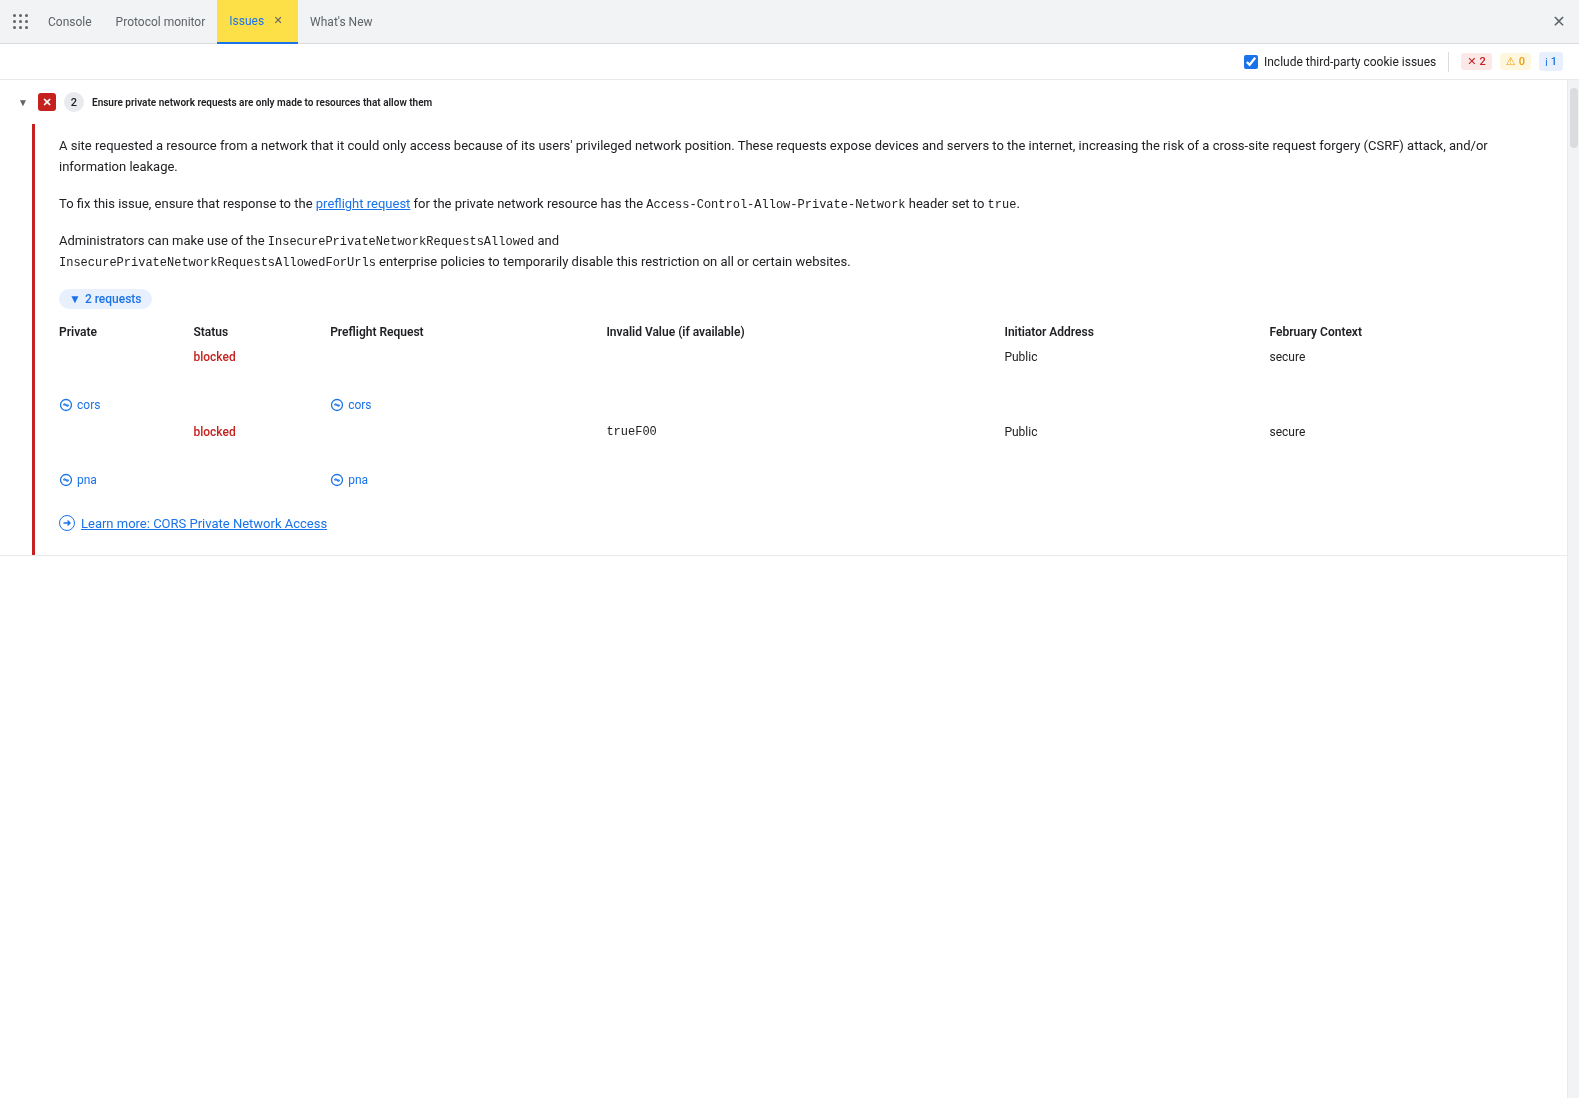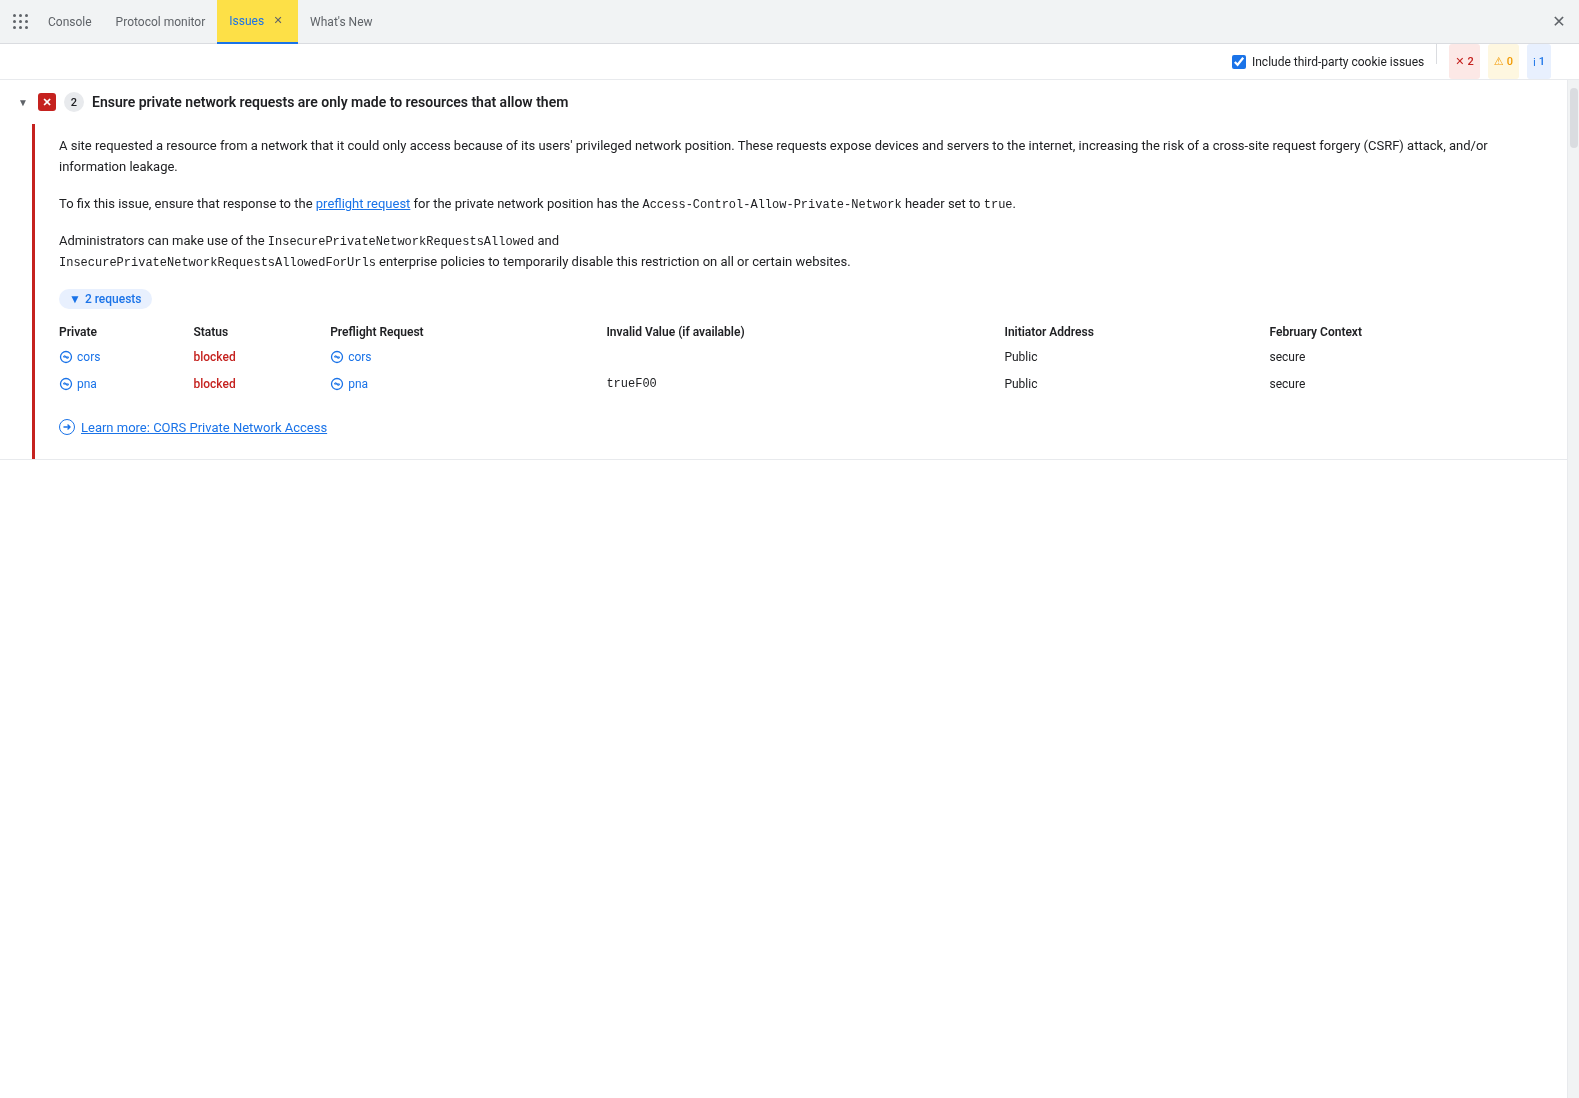--- a/index.html
+++ b/index.html
@@ -84,23 +84,24 @@
       justify-content: center;
       border-radius: 3px;
       cursor: pointer;
       font-size: 16px;
       color: #5f6368;
     }
 
     
     .toolbar {
       display: flex;
+      align-items: center;
       justify-content: flex-end;
       height: 36px;
-      padding: 0 28px;
+      padding: 0 16px;
       background: #ffffff;
       border-bottom: 1px solid #e8eaed;
       gap: 8px;
     }
 
     .checkbox-label {
       display: flex;
       align-items: center;
       gap: 6px;
       font-size: 12px;
@@ -207,21 +208,21 @@
       border-radius: 50%;
       display: flex;
       align-items: center;
       justify-content: center;
       font-size: 11px;
       color: #202124;
       font-weight: 500;
     }
 
     .issue-title {
-      font-size: 14px;
+      font-size: 10px;
       font-weight: 600;
       color: #202124;
     }
 
     
     .issue-body {
       margin-left: 32px;
       border-left: 3px solid #c5221f;
       padding: 12px 24px 24px 24px;
     }
@@ -294,20 +295,21 @@
       vertical-align: top;
     }
 
     .request-link {
       display: inline-flex;
       align-items: center;
       gap: 4px;
       color: #1a73e8;
       text-decoration: none;
       cursor: pointer;
+      margin-top: 48px;
     }
 
     .request-link-icon {
       width: 14px;
       height: 14px;
       flex-shrink: 0;
     }
 
     .status-blocked {
       color: #c5221f;
@@ -419,21 +421,21 @@
       </div>
 
       <div class="issue-body">
 
         <div class="issue-description">
           <span>A site requested a resource from a network that it could only access because of its users' privileged network position. These requests expose devices and servers to the internet, increasing the risk of a cross-site request forgery (CSRF) attack, and/or information leakage.</span>
         </div>
 
 
         <div class="issue-description">
-          <span>To fix this issue, ensure that response to the </span><span class="link-text">preflight request</span><span> for the private network position has the </span><code class="code-inline">Access-Control-Allow-Private-Network</code><span> header set to </span><code class="code-inline">true</code><span>.</span>
+          <span>To fix this issue, ensure that response to the </span><span class="link-text">preflight request</span><span> for the private network resource has the </span><code class="code-inline">Access-Control-Allow-Private-Network</code><span> header set to </span><code class="code-inline">true</code><span>.</span>
         </div>
 
         <div class="issue-description">
           <span>Administrators can make use of the </span><code class="code-inline">InsecurePrivateNetworkRequestsAllowed</code><span> and </span>
           <br>
           <code class="code-inline">InsecurePrivateNetworkRequestsAllowedForUrls</code><span> enterprise policies to temporarily disable this restriction on all or certain websites.</span>
         </div>
 
         
 

